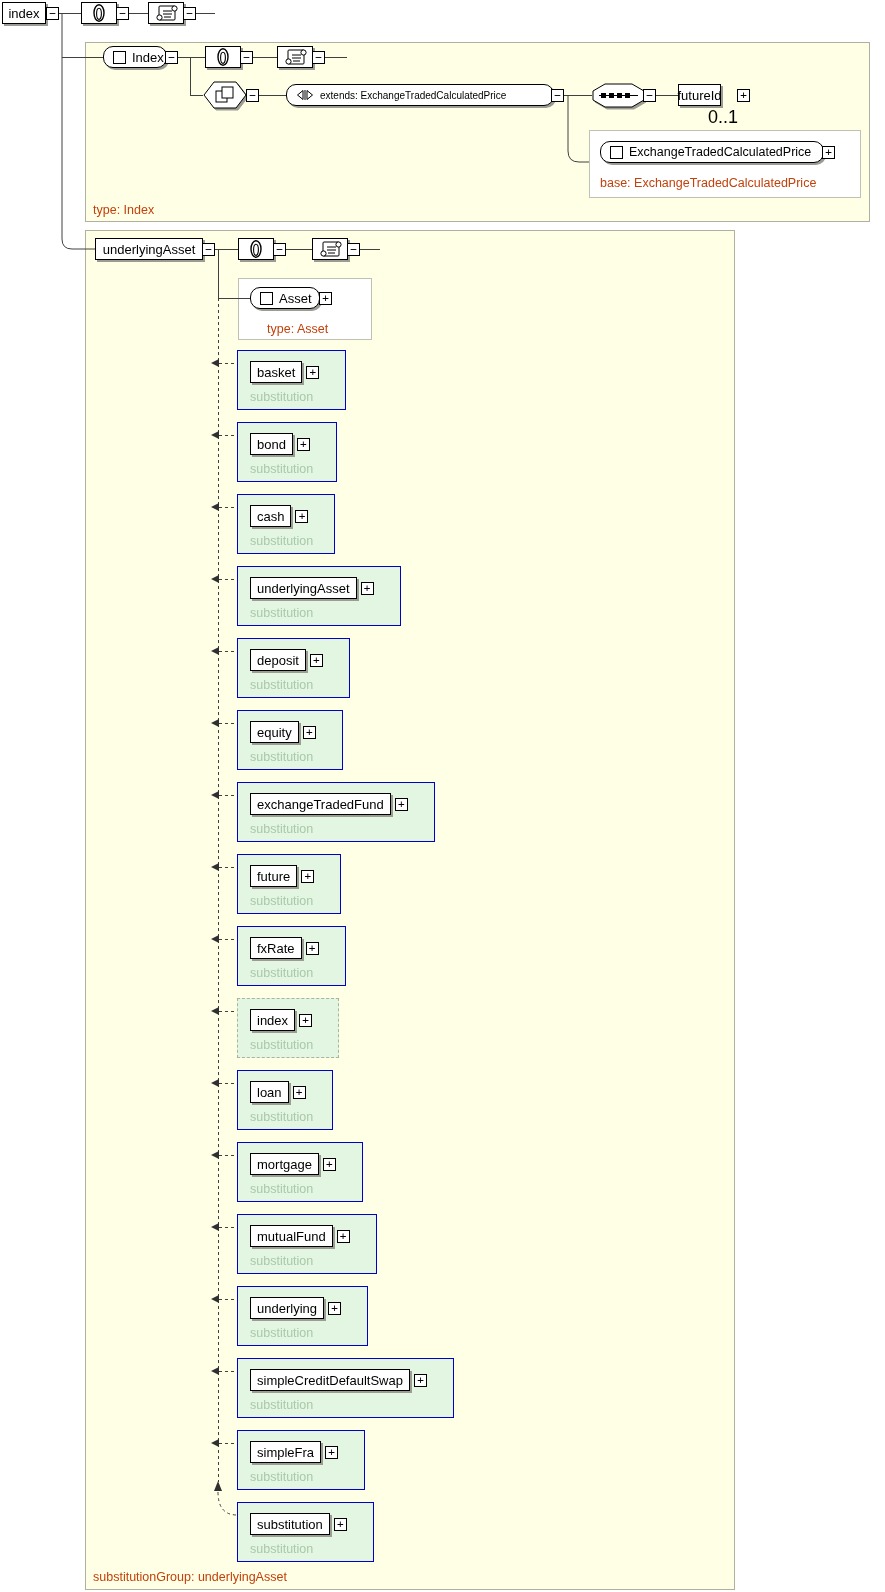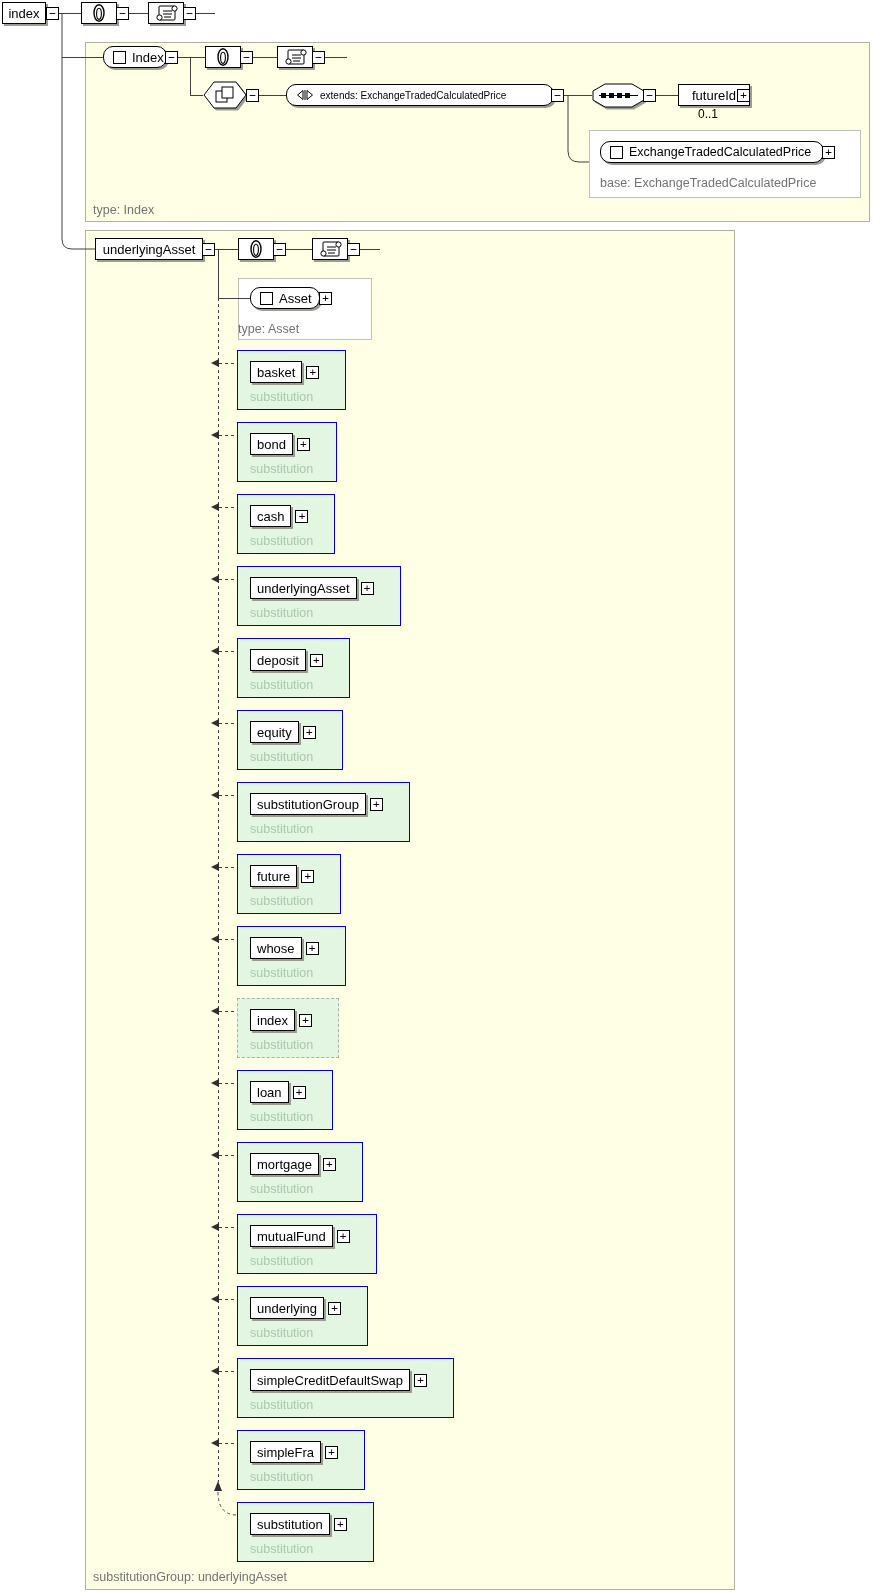--- a/index.html
+++ b/index.html
@@ -27,22 +27,22 @@
     font-family:"DejaVu Sans Mono", monospace;
   }
   .iconbox{
     position:absolute;width:36px;height:22px;box-sizing:border-box;background:#fff;border:1px solid #000;
     box-shadow:2px 2px 0 #9c9c94;display:flex;align-items:center;justify-content:center;z-index:3;
   }
   .annot{
     position:absolute;height:22px;box-sizing:border-box;background:#fff;border:1px solid #000;
     box-shadow:2px 2px 0 #9c9c94;font-size:12.5px;line-height:20px;padding:0 7px;white-space:nowrap;z-index:3;
   }
-  .caption{position:absolute;color:#737373;font-size:12.5px;white-space:nowrap;z-index:2;}
-  .occ{position:absolute;font-size:12px;text-align:center;z-index:2;}
+  .caption{position:absolute;color:#c2410c;font-size:12.5px;white-space:nowrap;z-index:2;}
+  .occ{position:absolute;font-size:18px;text-align:right;z-index:2;}
   .shape{position:absolute;z-index:3;filter:drop-shadow(2px 2px 0 #9c9c94);}
   .sub-box{
     position:absolute;left:237px;height:60px;box-sizing:border-box;background:#e2f6e2;border:1px solid #0000cc;
     padding:10px 26px 0 12px;white-space:nowrap;z-index:2;
   }
   .sub-box.current{border:1px dashed #a9b4a0;}
   .sub-box .ebox{position:relative;display:inline-flex;vertical-align:top;left:auto;top:auto;}
   .sub-box .toggle{position:relative;display:inline-flex;vertical-align:top;margin-left:4px;margin-top:5px;left:auto;top:auto;}
   .sub-caption{position:absolute;left:12px;bottom:5px;color:#aac8aa;font-size:12.5px;z-index:2;}
   .lines path{fill:none;stroke:#404040;stroke-width:1;}
@@ -183,21 +183,21 @@
   <svg class="shape" style="left:592px;top:83px" width="53" height="25" viewBox="0 0 53 25">
     <polygon class="glyph" points="13,1 40,1 52,8 52,17 40,24 13,24 1,17 1,8"></polygon>
     <line x1="7" y1="12.5" x2="46" y2="12.5" stroke="#000"></line>
     <rect x="9" y="10" width="5" height="5"></rect>
       <rect x="17" y="10" width="5" height="5"></rect>
     <rect x="25" y="10" width="5" height="5"></rect>
       <rect x="33" y="10" width="5" height="5"></rect>
   </svg>
   <div class="toggle" style="left:643px;top:89px">−</div>
 
-  <div class="ebox" style="left:678px;top:84px;width:72px">futureId</div>
+  <div class="ebox" style="left:678px;top:84px;width:43px">futureId</div>
   <div class="toggle" style="left:737px;top:89px">+</div>
   <div class="occ" style="left:678px;top:107px;width:60px">0..1</div>
 
   <div class="capsule" style="left:600px;top:141px;width:224px;font-size:12.5px">
     <span class="sq"></span>
     <span>ExchangeTradedCalculatedPrice</span>
   </div>
   <div class="toggle" style="left:822px;top:146px">+</div>
   <div class="caption" style="left:600px;top:176px">base: ExchangeTradedCalculatedPrice</div>
 
@@ -222,21 +222,21 @@
       <line x1="13" y1="14" x2="20" y2="14" stroke="#000"></line>
     </svg>
   </div>
   <div class="toggle" style="left:347px;top:243px">−</div>
 
   <div class="capsule" style="left:250px;top:287px;width:70px">
     <span class="sq"></span>
     <span>Asset</span>
   </div>
   <div class="toggle" style="left:319px;top:292px">+</div>
-  <div class="caption" style="left:238px;top:322px">type: Asset</div>
+  <div class="caption" style="left:267px;top:322px">type: Asset</div>
 
   <div class="sub-box" style="top:350px">
     <span class="ebox">basket</span><span class="toggle">+</span>
     <span class="sub-caption">substitution</span>
   </div>
   <div class="sub-box" style="top:422px">
     <span class="ebox">bond</span><span class="toggle">+</span>
     <span class="sub-caption">substitution</span>
   </div>
   <div class="sub-box" style="top:494px">
@@ -249,29 +249,29 @@
   </div>
   <div class="sub-box" style="top:638px">
     <span class="ebox">deposit</span><span class="toggle">+</span>
     <span class="sub-caption">substitution</span>
   </div>
   <div class="sub-box" style="top:710px">
     <span class="ebox">equity</span><span class="toggle">+</span>
     <span class="sub-caption">substitution</span>
   </div>
   <div class="sub-box" style="top:782px">
-    <span class="ebox">substitutionGroup</span><span class="toggle">+</span>
+    <span class="ebox">exchangeTradedFund</span><span class="toggle">+</span>
     <span class="sub-caption">substitution</span>
   </div>
   <div class="sub-box" style="top:854px">
     <span class="ebox">future</span><span class="toggle">+</span>
     <span class="sub-caption">substitution</span>
   </div>
   <div class="sub-box" style="top:926px">
-    <span class="ebox">whose</span><span class="toggle">+</span>
+    <span class="ebox">fxRate</span><span class="toggle">+</span>
     <span class="sub-caption">substitution</span>
   </div>
   <div class="sub-box current" style="top:998px">
     <span class="ebox">index</span><span class="toggle">+</span>
     <span class="sub-caption">substitution</span>
   </div>
   <div class="sub-box" style="top:1070px">
     <span class="ebox">loan</span><span class="toggle">+</span>
     <span class="sub-caption">substitution</span>
   </div>

